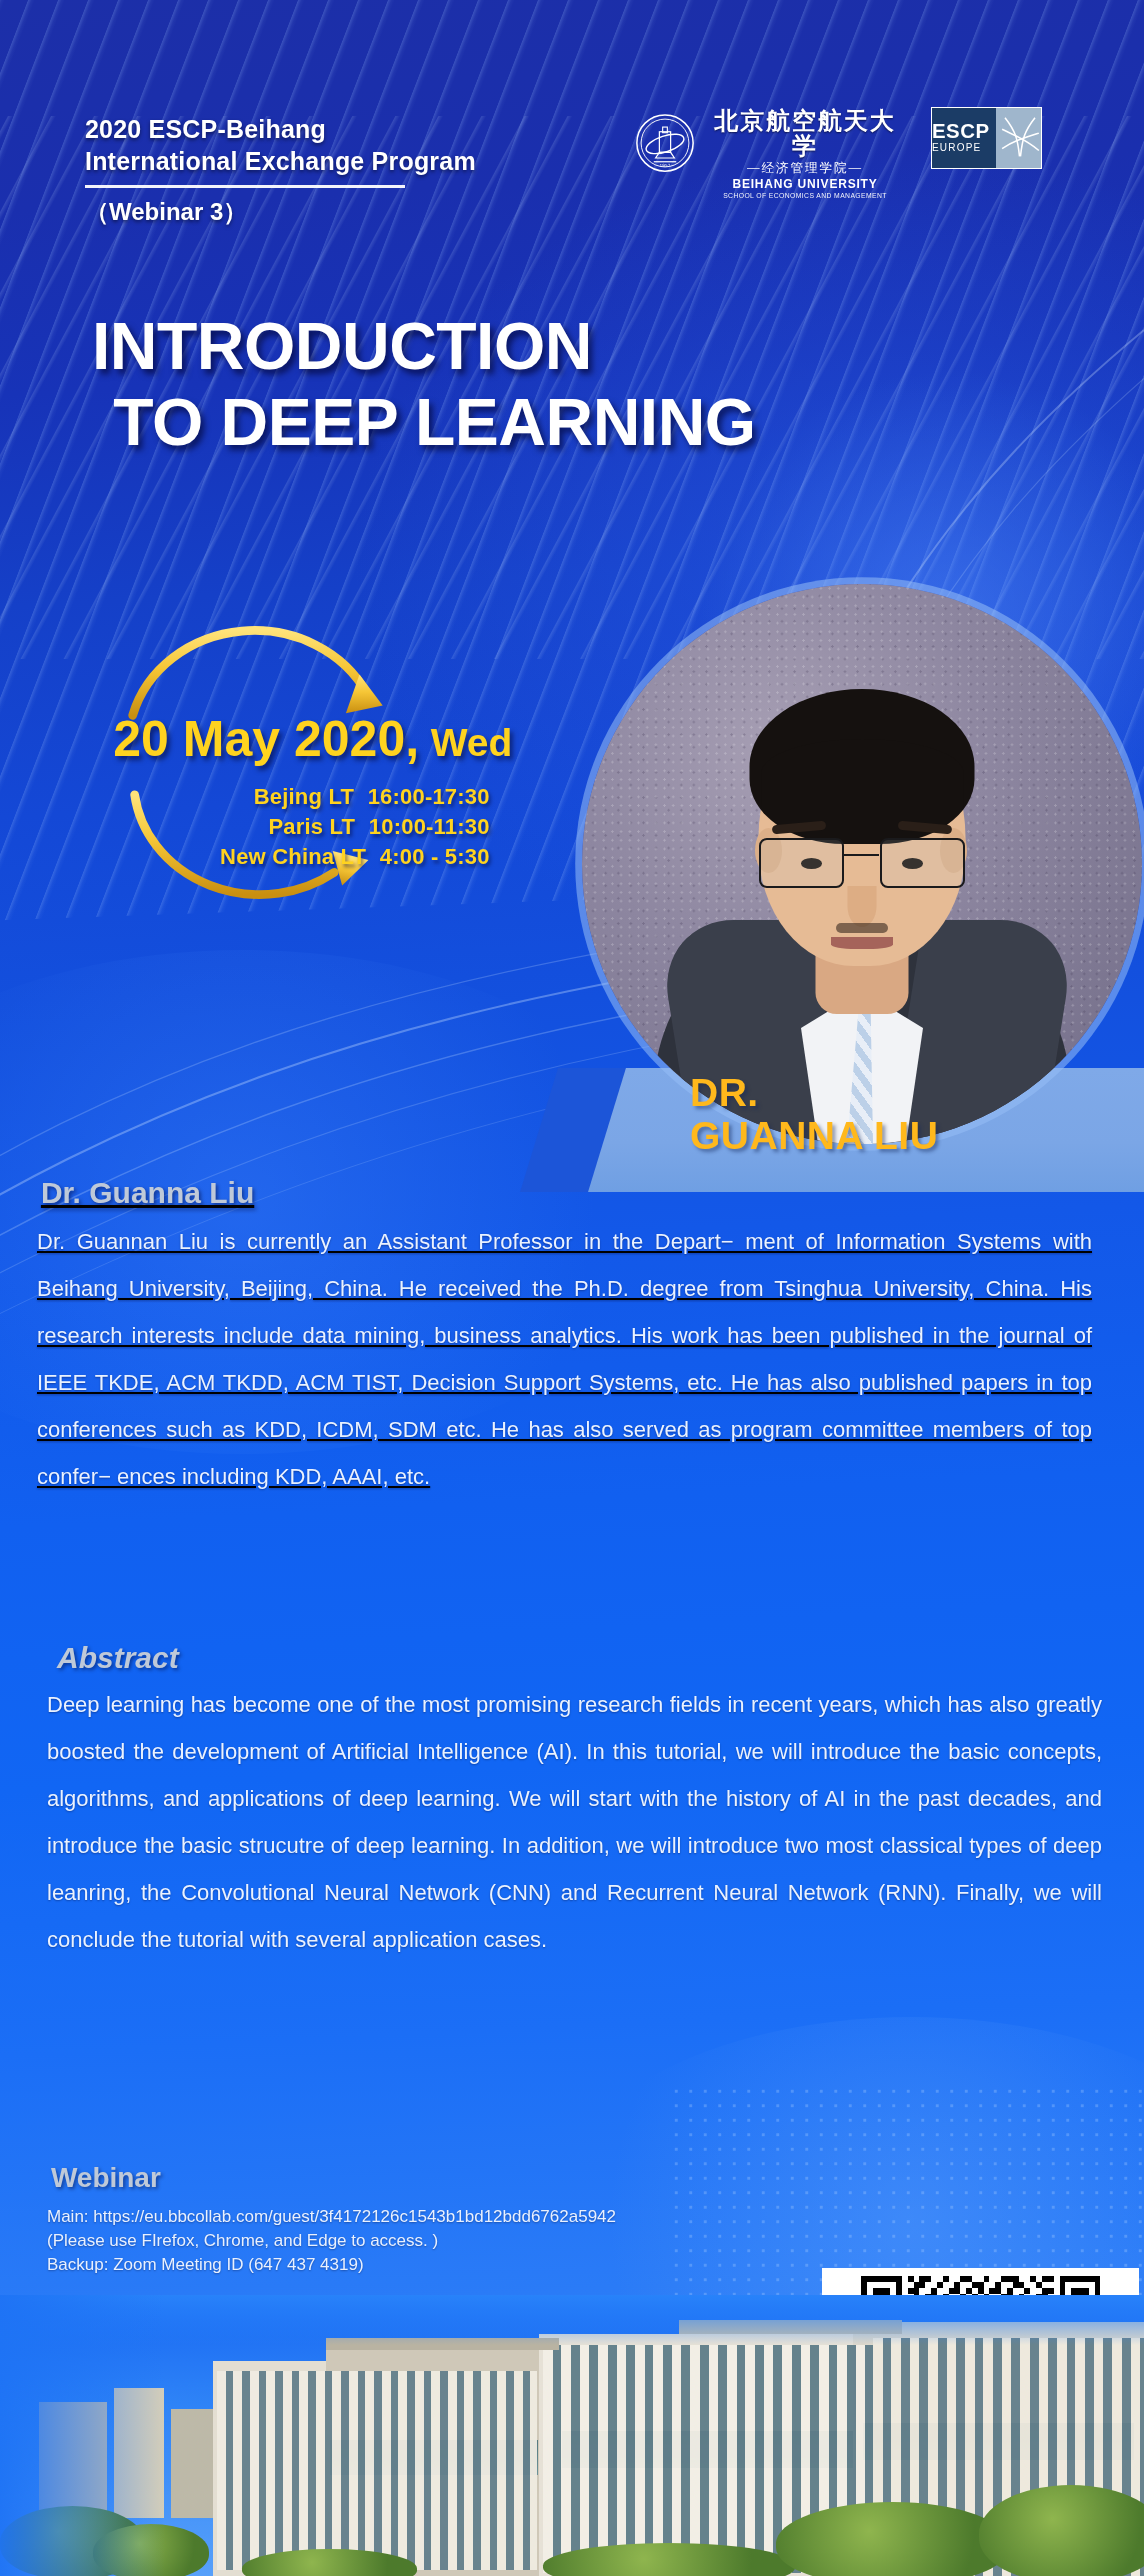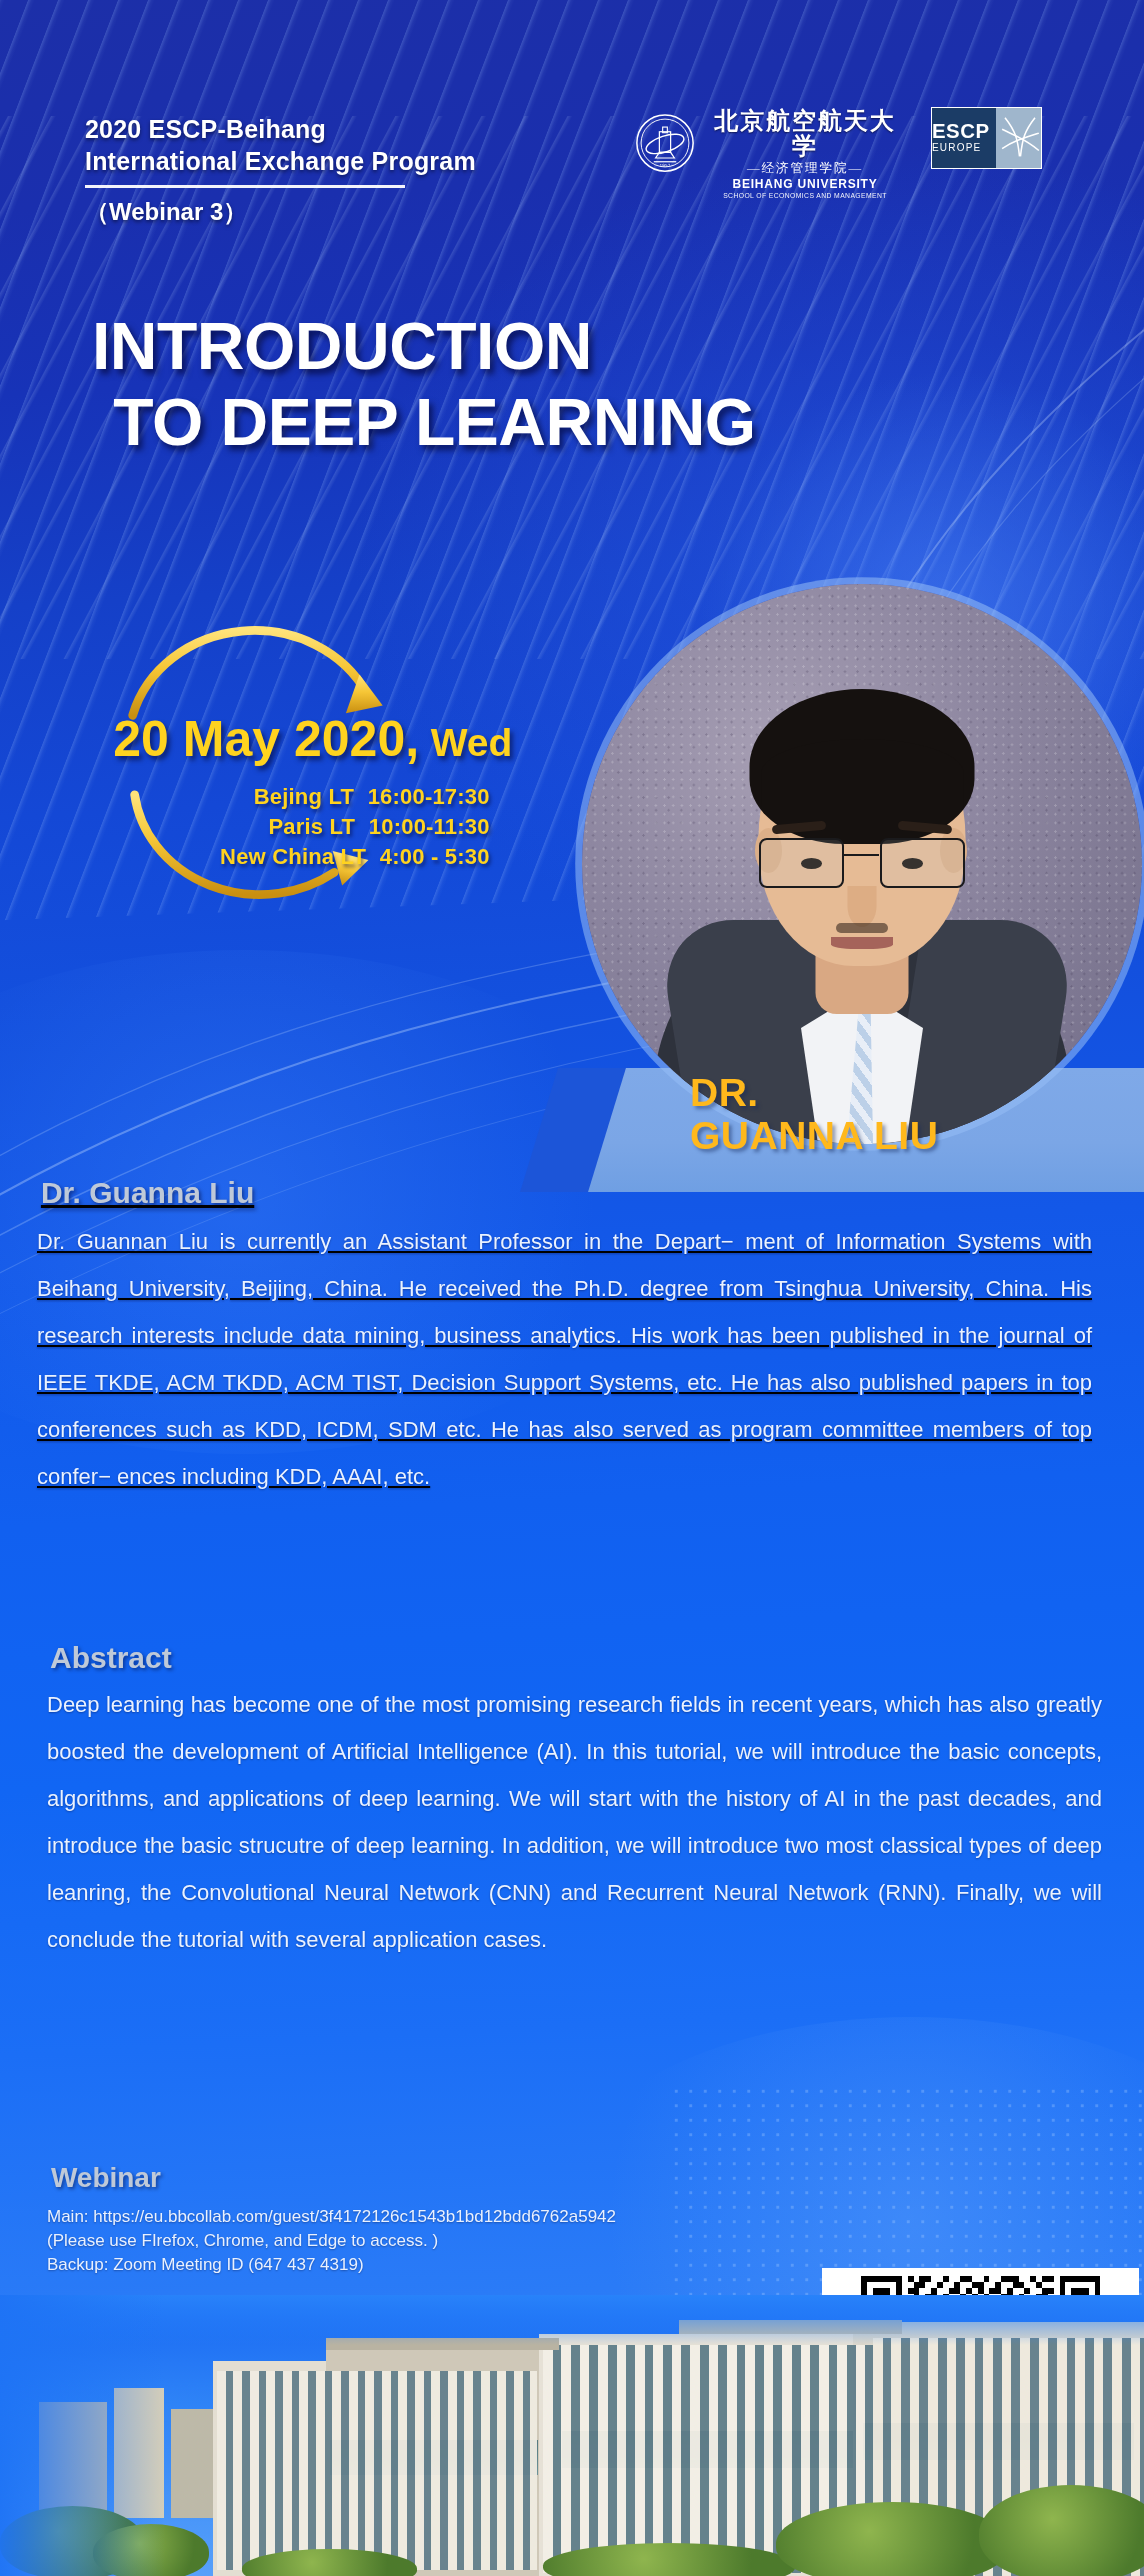--- a/index.html
+++ b/index.html
@@ -84,21 +84,21 @@
     text-shadow:0 1.9px 3.9px rgba(0,0,10,.5); white-space:nowrap;
   }
 
   
   .seal { position:absolute; left:635px; top:97px; width:60px; height:60px; }
   
   .bh-word { position:absolute; left:713px; top:93px; width:184px; text-align:center; color:#fff; }
   .bh-cn1 { font-size:24px; font-weight:bold; letter-spacing:1.9px; line-height:25px;
             font-family:"DejaVu Sans", sans-serif; text-shadow:0 1px 1.9px rgba(0,0,20,.6);text-align:center;}
   .bh-cn2 { font-size:12.6px; letter-spacing:1.9px; line-height:15.5px; margin-top:1.9px;
-            font-family:Liberation Serif, serif;}
+            font-family:Liberation Sans, sans-serif;}
   .bh-cn2 .dash{opacity:.85;}
   .bh-en1 { font-size:12px; font-weight:bold; letter-spacing:0.8px; line-height:13.6px; margin-top:1.9px;}
   .bh-en2 { font-size:6.8px; letter-spacing:0.4px; line-height:8.7px; opacity:.95;}
 
   
   .escp { position:absolute; left:931px; top:91px; width:111px; height:62px;
           border:1.9px solid #ffffff; display:flex; overflow:hidden; }
   .escp-l { flex:0 0 64px; background:#1b3c66; color:#fff;
             display:flex; flex-direction:column; justify-content:center; }
   .escp-l .e1 { font-size:20.4px; font-weight:bold; letter-spacing:0.5px; line-height:21.3px;}
@@ -212,21 +212,21 @@
   .body-p {
     color:#EAF2FF; font-size:22px; line-height:47px;
     text-align:justify; text-align-last:left;
     text-shadow:0 1px 1.9px rgba(0,0,40,.35);
   }
   .bio { position:absolute; left:37px; top:1175px; width:1055px;text-decoration:underline; }
   .bio .sect-h { margin-left:3.9px; }
   .bio .body-p { margin-top:7.8px; }
 
   .abstract { position:absolute; left:47px; top:1640px; width:1055px; }
-  .abstract .sect-h { margin-left:3px; }
+  .abstract .sect-h { margin-left:10px;font-style:italic; }
   .abstract .body-p { margin-top:5.8px; }
 
   
   .webinar { position:absolute; left:47px; top:2160px; width:970px; }
   .webinar .sect-h { font-size:28px; margin-left:3.9px; }
   .wb-lines { margin-top:9.7px; color:#E9F1FF; font-size:17px; line-height:24px;
               text-shadow:0 1px 1.9px rgba(0,0,40,.35);}
   .wb-lines .ln { white-space:nowrap; }
 
   

